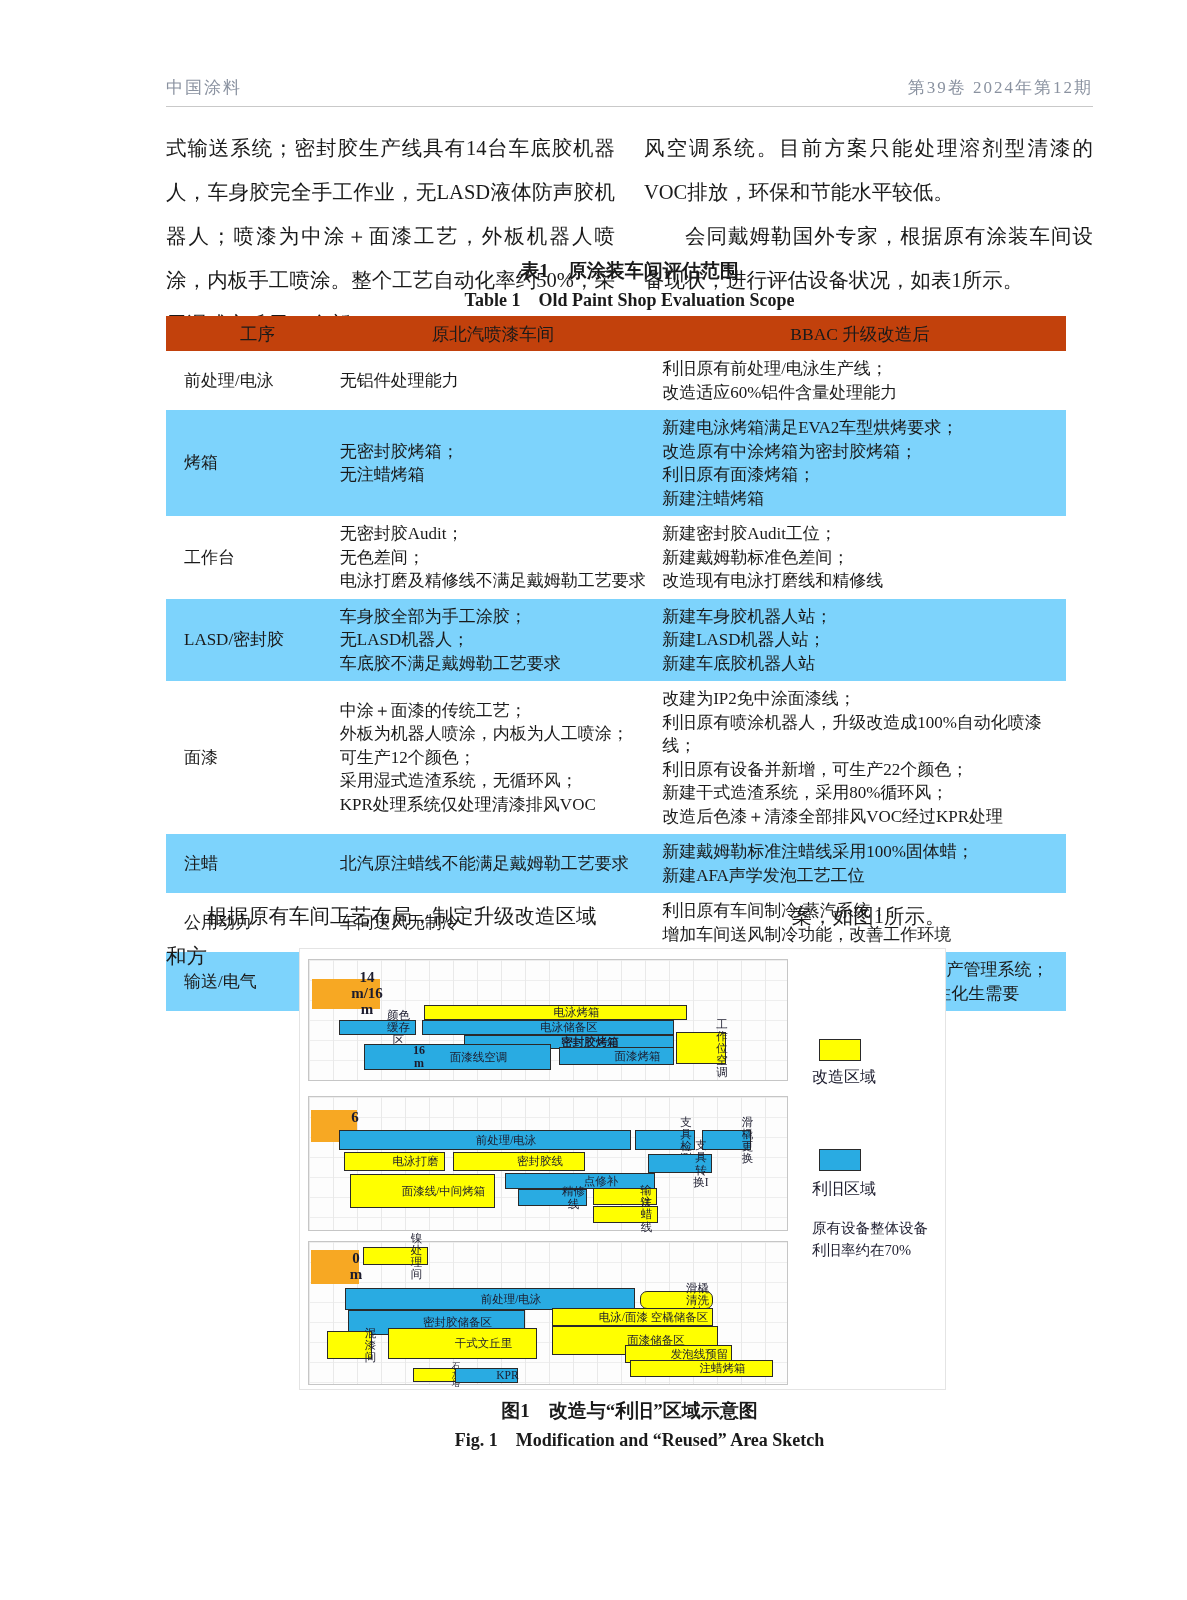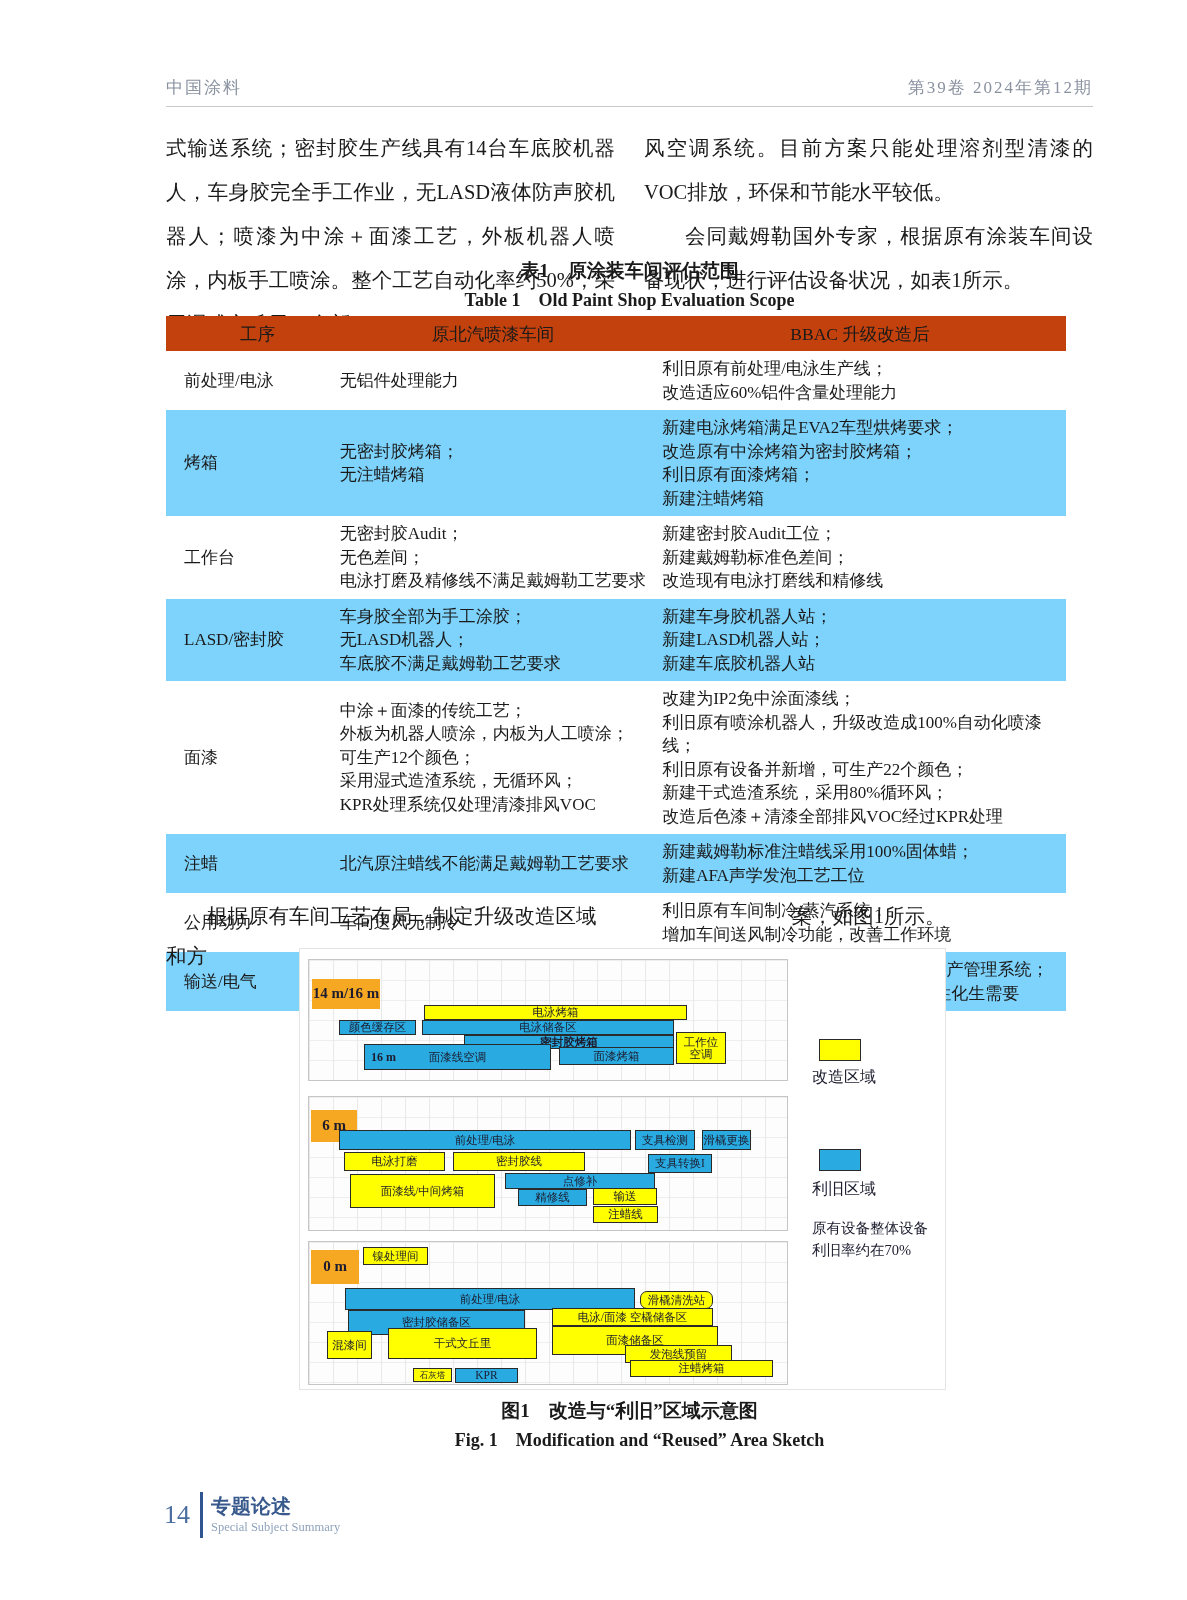--- a/index.html
+++ b/index.html
@@ -39,21 +39,21 @@
   .after-left{left:130px;width:449px;text-indent:2em;}
   .after-right{left:608px;width:449px;text-align:center;}
 
   
   .figure-box{position:absolute;left:263px;top:948px;width:645px;height:440px;background:#fff;
               border:1px solid #e4e4e4;}
   .strip{position:absolute;border:1px solid #c6c6c6;background-color:#fdfdfd;
          background-image:repeating-linear-gradient(to right,#e9e9e9 0 1px,transparent 1px 24px),
                           repeating-linear-gradient(to bottom,#eee 0 1px,transparent 1px 20px);}
   .block{position:absolute;display:flex;align-items:center;justify-content:center;text-align:center;
-         font-size:11.5px;line-height:1.05;color:#1c1c2e;white-space:pre-line;box-sizing:border-box;}
+         font-size:11.5px;line-height:1.05;color:#1c1c2e;white-space:pre-line;box-sizing:border-box;padding-left:42px;}
   .block.modified{background:#FFFF00;border:1px solid #2a2a2a;}
   .block.reused{background:#29ABE2;border:1px solid #2a2a2a;}
   .block.elevation{background:#F7A823;border:none;font-weight:bold;font-size:15px;
                    font-family:"Liberation Serif","DejaVu Serif",serif;}
   .block.text{background:transparent;border:none;font-weight:bold;font-size:12px;justify-content:flex-start;}
   .block.small{font-size:8.5px;}
   .legend-swatch{position:absolute;width:40px;height:20px;border:1px solid #2a2a2a;}
   .legend-swatch.modified{background:#FFFF00;}
   .legend-swatch.reused{background:#29ABE2;}
   .legend-label{position:absolute;font-size:16px;color:#1c1c2e;}
@@ -219,22 +219,14 @@
         <div class="block modified" style="left: 316px; top: 103px; width: 107px; height: 18px;">发泡线预留</div>
         <div class="block modified" style="left: 321px; top: 118px; width: 143px; height: 17px;">注蜡烤箱</div>
         <div class="block modified small" style="left: 104px; top: 126px; width: 39px; height: 14px;">石灰塔</div>
         <div class="block reused" style="left: 146px; top: 126px; width: 63px; height: 15px;">KPR</div>
       </div>
     </div>
 
   <div class="fig-cap-cn">图1　改造与“利旧”区域示意图</div>
   <div class="fig-cap-en">Fig. 1　Modification and “Reused” Area Sketch</div>
 
-  <div class="footer">
-    <span class="pageno">14</span>
-    <span class="vbar"></span>
-    <span>
-      <div class="sec-cn">专题论述</div>
-      <div class="sec-en">Special Subject Summary</div>
-    </span>
-  </div>
 
 </div>
 
 </body></html>

